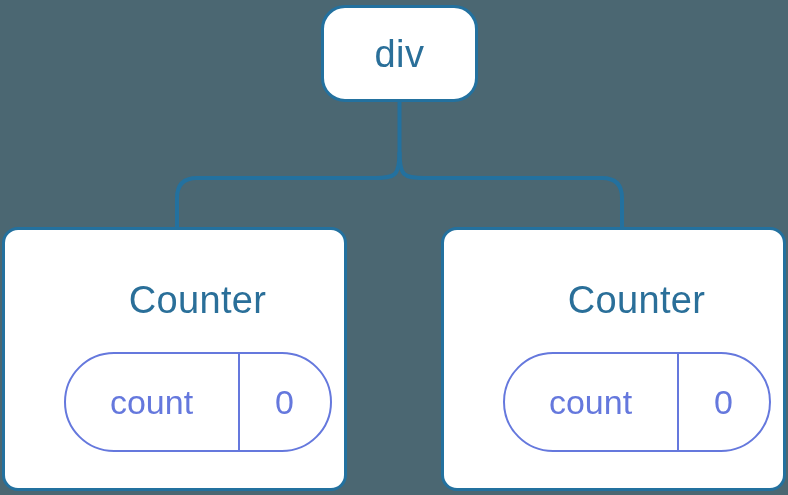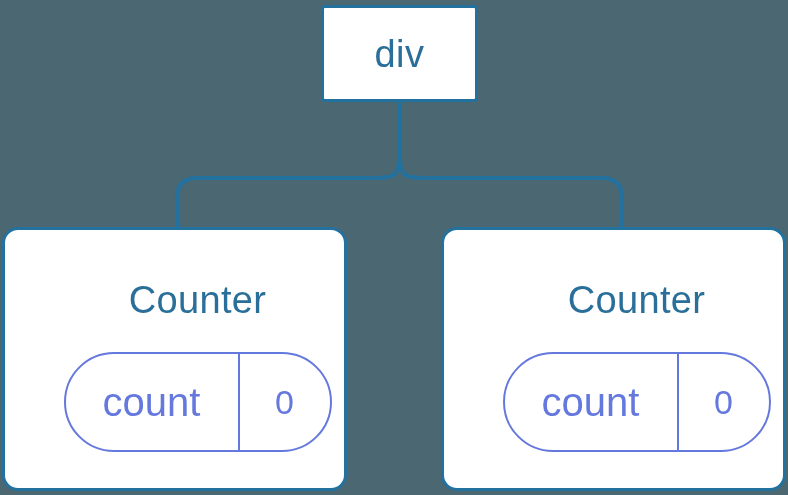--- a/index.html
+++ b/index.html
@@ -29,21 +29,21 @@
     width: 788px;
     height: 495px;
     pointer-events: none;
   }
 
   
   .node {
     position: absolute;
     background: #ffffff;
     border: 3px solid #23719f;
-    border-radius: 4px;
+    border-radius: 24px;
     box-sizing: border-box;
   }
 
   
   #node-root {
     left: 321px;
     top: 5px;
     width: 157px;
     height: 97px;
     display: flex;
@@ -97,21 +97,21 @@
   .pill-key {
     flex: 0 0 174px;
     display: flex;
     align-items: center;
     justify-content: center;
     border-right: 2px solid #6578dd;
     box-sizing: border-box;
   }
   .pill-key-text {
     color: #6578dd;
-    font-size: 40px;
+    font-size: 34px;
     line-height: 1;
     text-align: center;
   }
   .pill-value {
     flex: 1 1 auto;
     display: flex;
     align-items: center;
     justify-content: center;
   }
   .pill-value-text {

